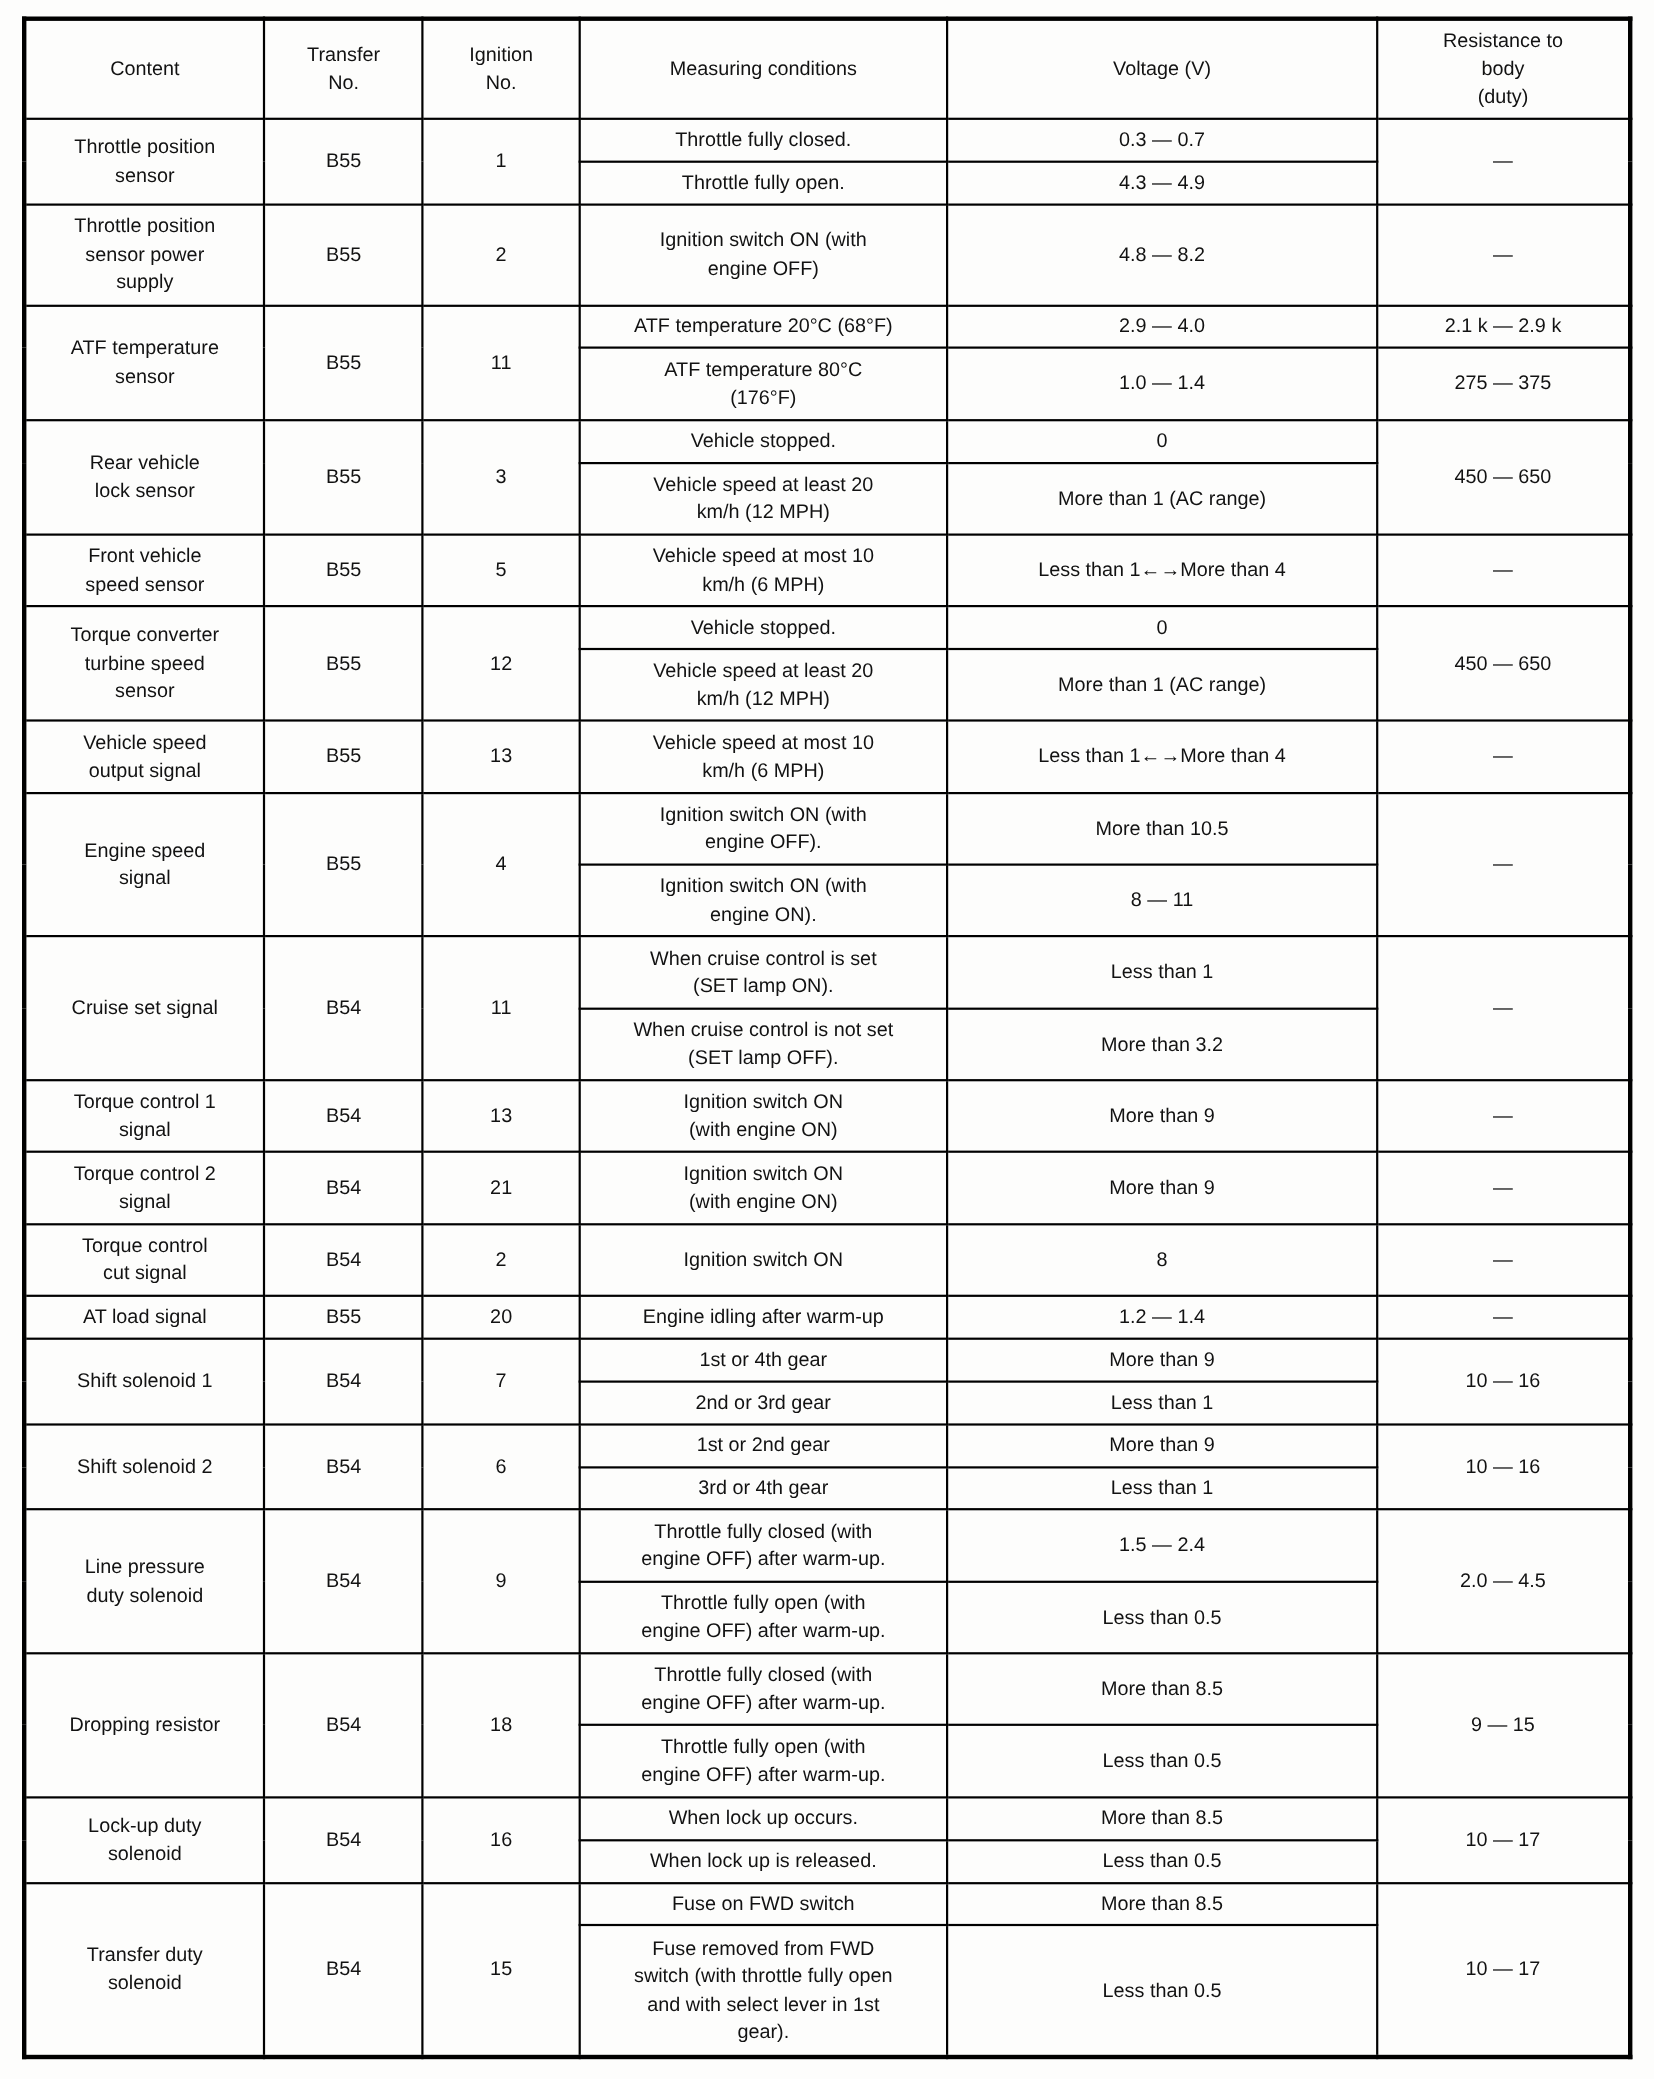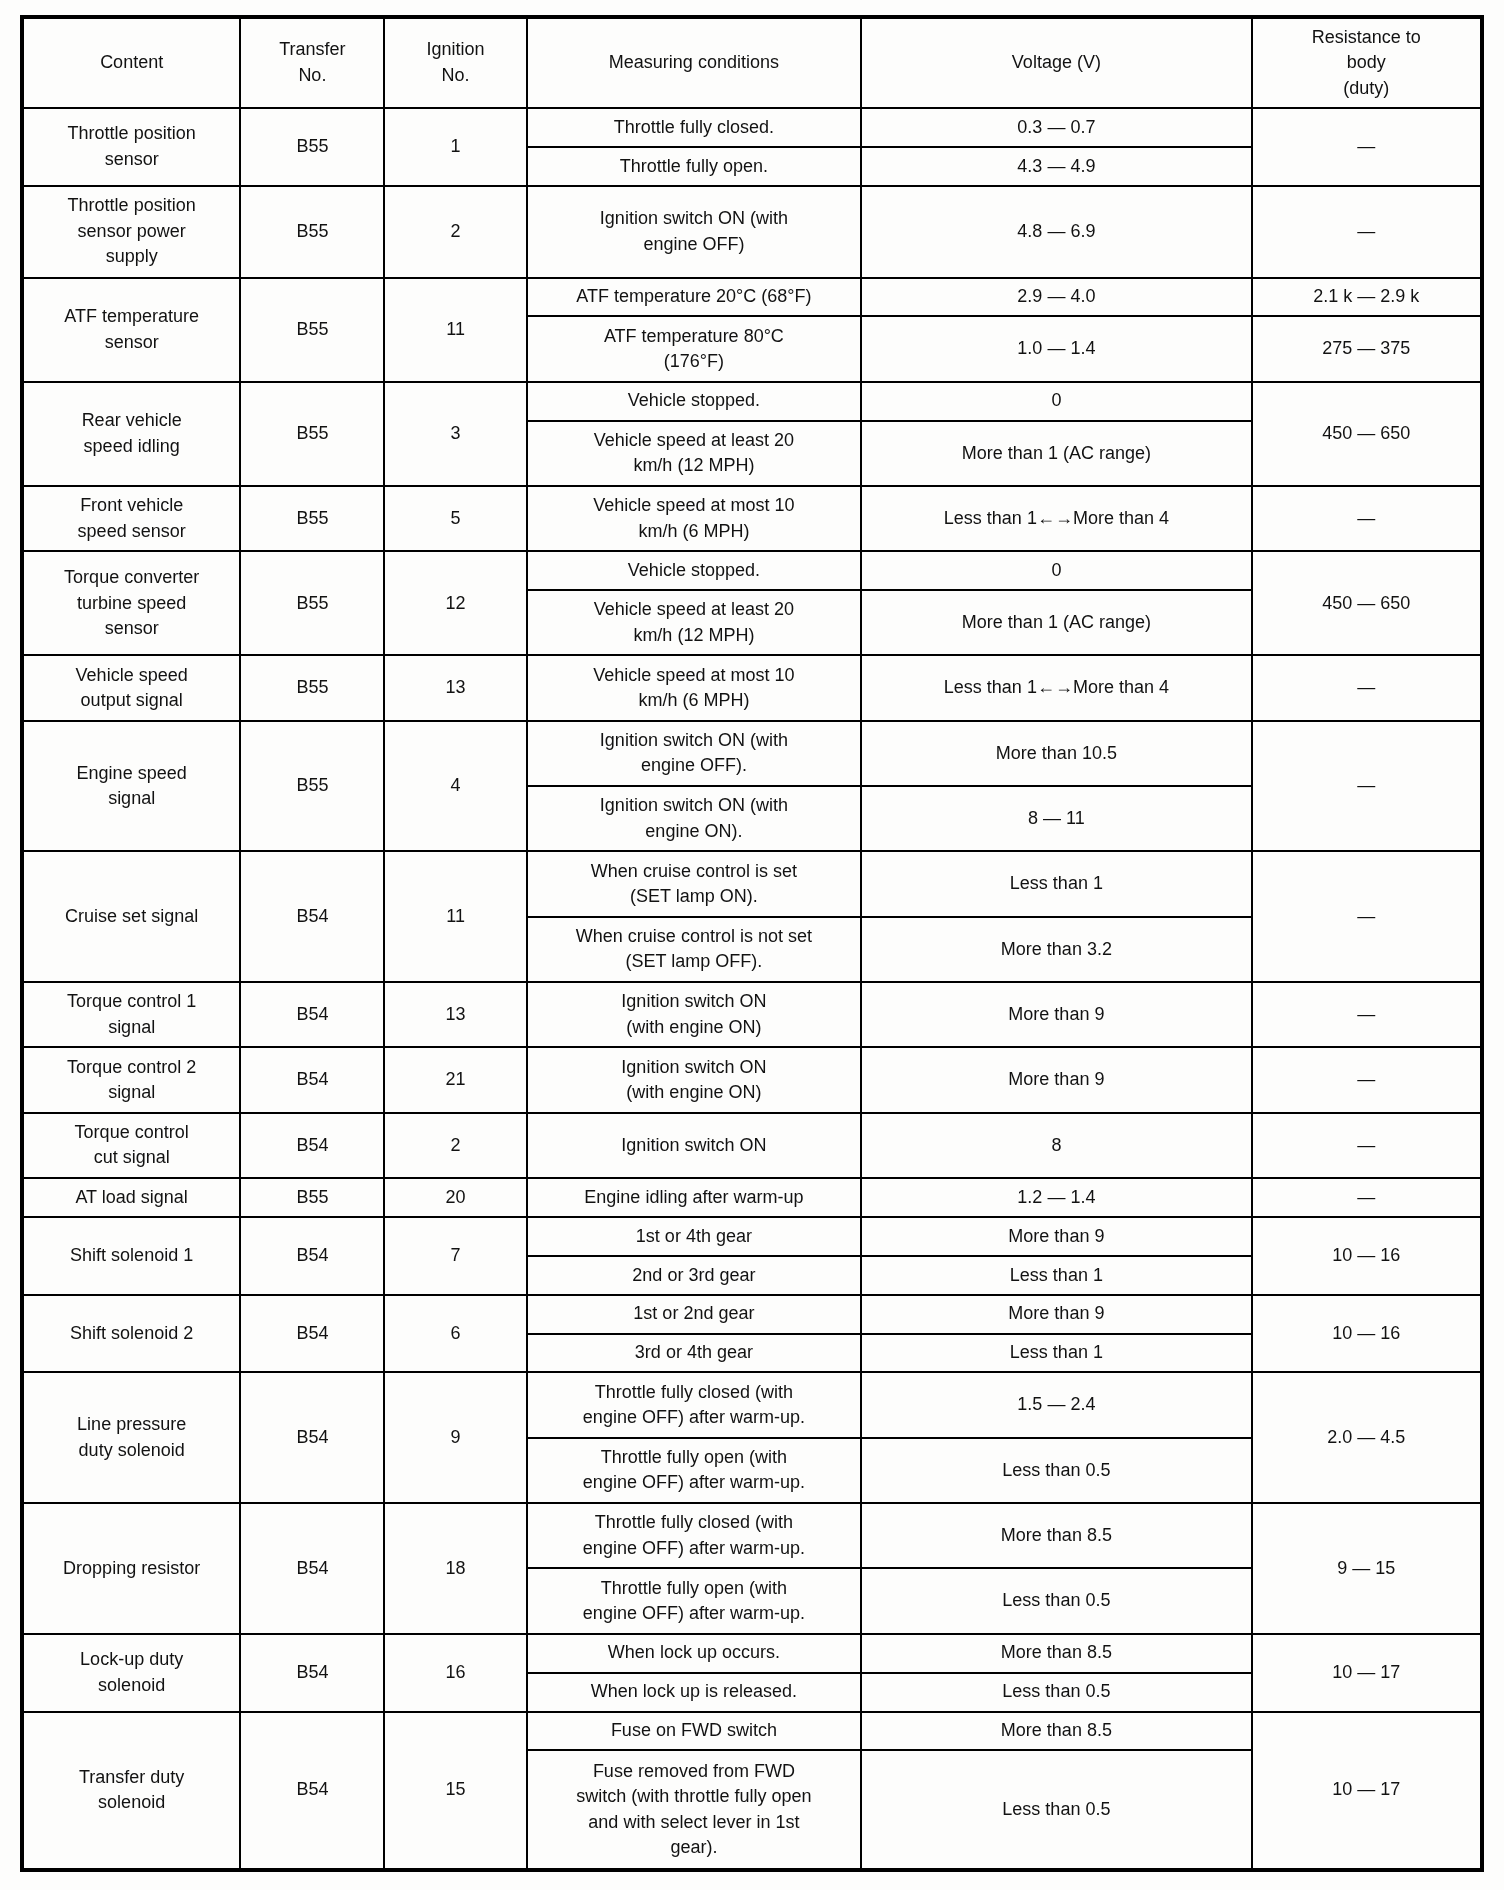--- a/index.html
+++ b/index.html
@@ -88,41 +88,41 @@
           <td rowspan="1">4.3 — 4.9</td>
         </tr>
         <tr>
           <td rowspan="1">Throttle position
 sensor power
 supply</td>
           <td rowspan="1">B55</td>
           <td rowspan="1">2</td>
           <td rowspan="1">Ignition switch ON (with
 engine OFF)</td>
-          <td rowspan="1">4.8 — 6.9</td>
+          <td rowspan="1">4.8 — 8.2</td>
           <td rowspan="1">—</td>
         </tr>
         <tr>
           <td rowspan="2">ATF temperature
 sensor</td>
           <td rowspan="2">B55</td>
           <td rowspan="2">11</td>
           <td rowspan="1">ATF temperature 20°C (68°F)</td>
           <td rowspan="1">2.9 — 4.0</td>
           <td rowspan="1">2.1 k — 2.9 k</td>
         </tr>
         <tr>
           <td rowspan="1">ATF temperature 80°C
 (176°F)</td>
           <td rowspan="1">1.0 — 1.4</td>
           <td rowspan="1">275 — 375</td>
         </tr>
         <tr>
           <td rowspan="2">Rear vehicle
-speed idling</td>
+lock sensor</td>
           <td rowspan="2">B55</td>
           <td rowspan="2">3</td>
           <td rowspan="1">Vehicle stopped.</td>
           <td rowspan="1">0</td>
           <td rowspan="2">450 — 650</td>
         </tr>
         <tr>
           <td rowspan="1">Vehicle speed at least 20
 km/h (12 MPH)</td>
           <td rowspan="1">More than 1 (AC range)</td>

